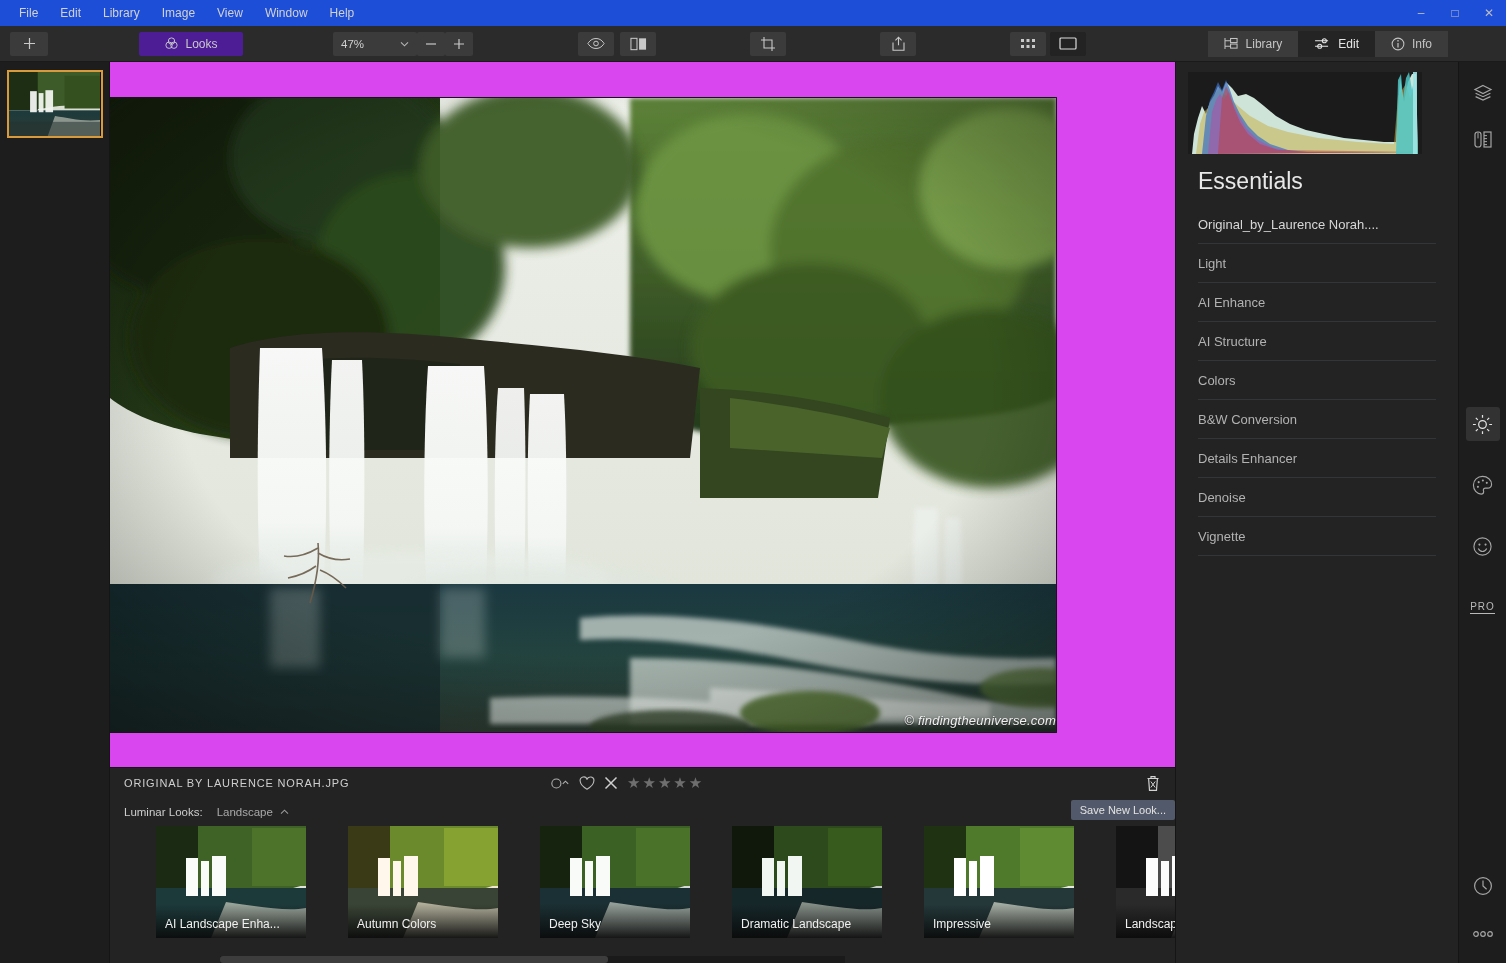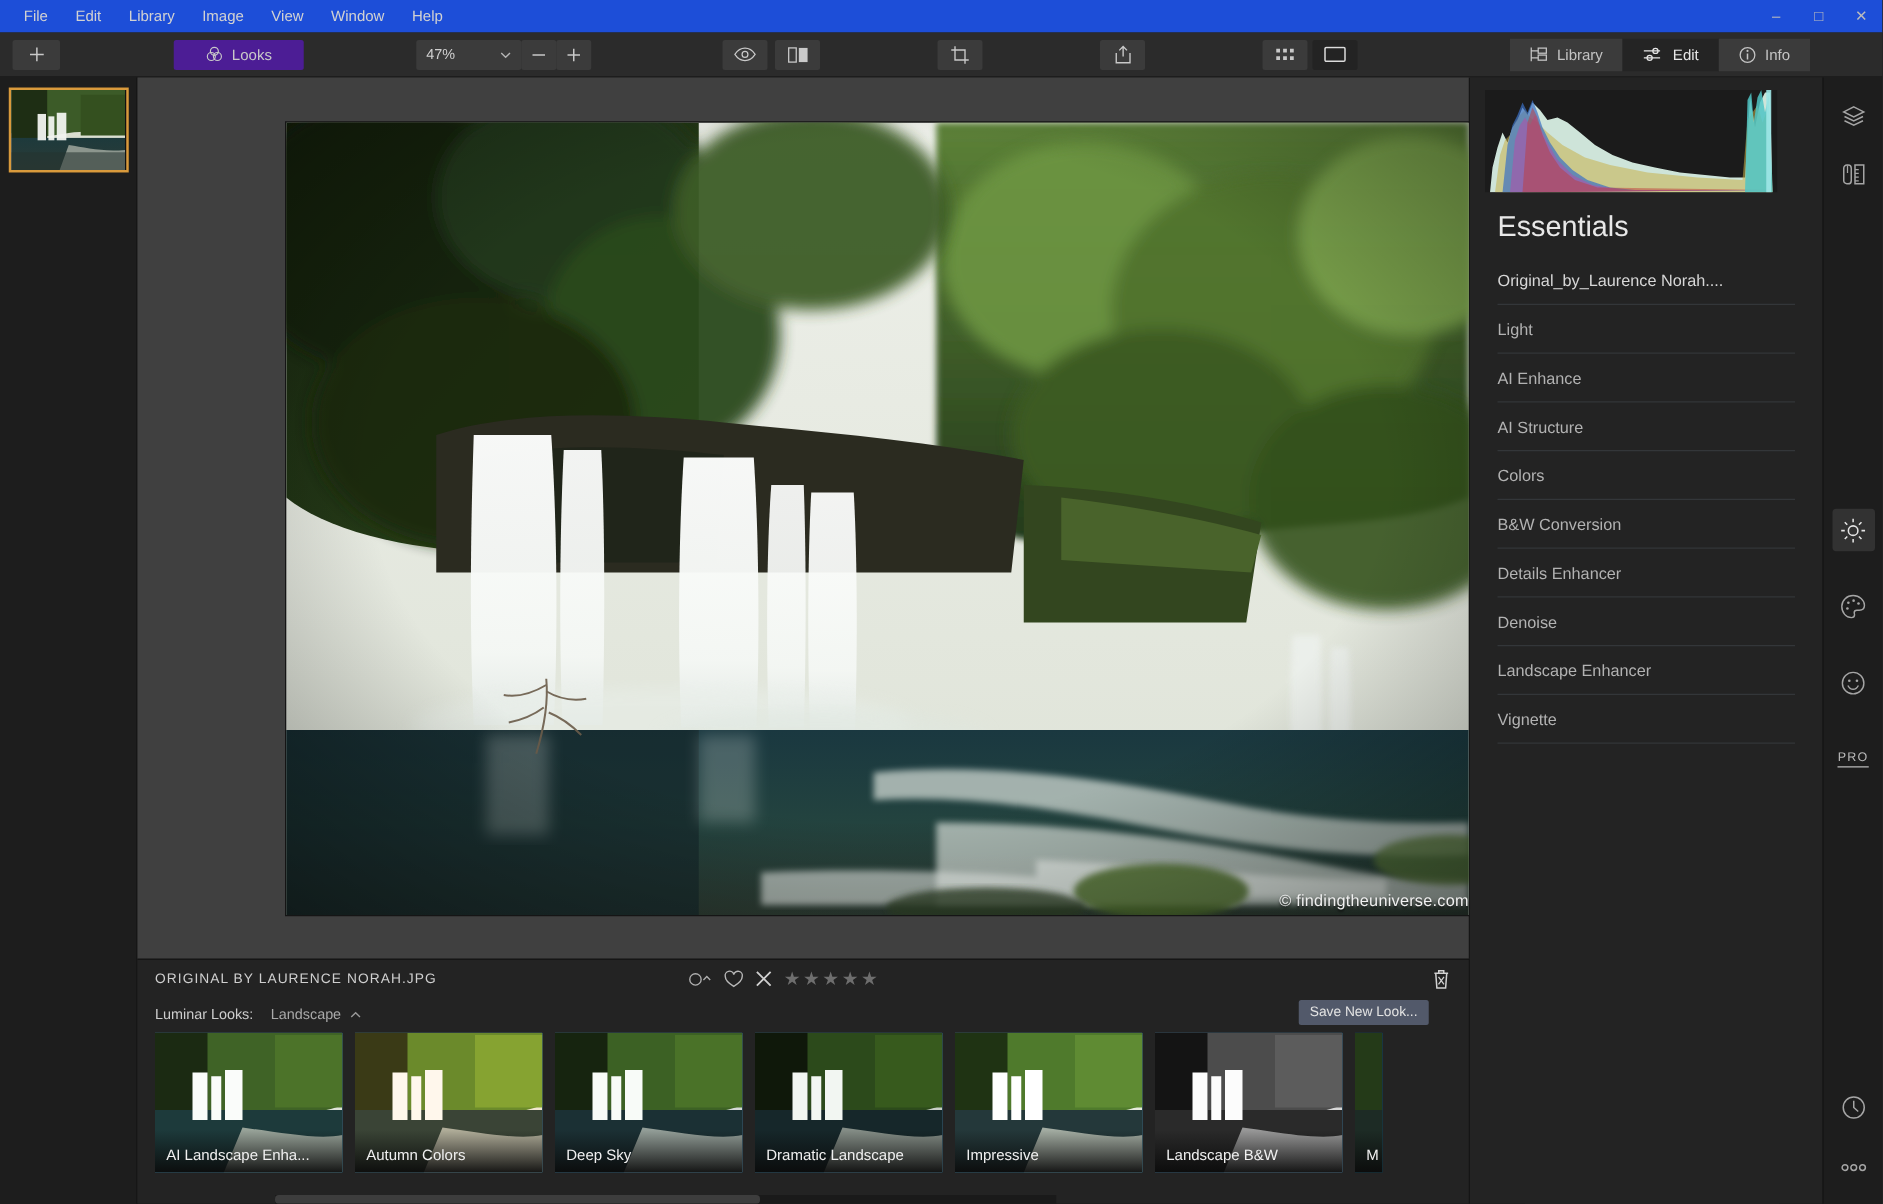--- a/index.html
+++ b/index.html
@@ -70,23 +70,24 @@
   }
   .film-thumb {
     width: 96px; height: 68px; margin: 0 auto; border: 2px solid #d99a3c;
     position: relative; overflow: hidden; background: #111;
   }
   .film-thumb .mini { position: absolute; inset: 0; }
 
   
   .center { flex: 1; display: flex; flex-direction: column; min-width: 0; background: #1d1d1d; }
   .canvas-area {
-    flex: 1; background: #404040; position: relative;
-    display: flex; align-items: center; justify-content: flex-end; min-height: 0;
+    flex: 1; background: #d946ef; position: relative;
+    display: flex; align-items: center; justify-content: flex-start; min-height: 0;
     border-right: 1px solid #151515;
+    font-style: italic;
   }
   .photo-wrap { position: relative; width: 946px; height: 634px; box-shadow: 0 0 0 1px #151515; }
   .watermark {
     position: absolute; right: 0px; bottom: 4px; font-size: 13px; color: #f0f0f0;
     text-shadow: 0 1px 2px rgba(0,0,0,.8); letter-spacing: .2px;
   }
 
   
   .looks-panel { flex: 0 0 196px; background: #232323; display: flex; flex-direction: column; position: relative;
     border-top: 1px solid #151515; border-right: 1px solid #151515; }
@@ -96,26 +97,26 @@
   .filename { font-size: 11px; letter-spacing: .85px; color: #cfcfcf; }
   .rating-row {
     position: absolute; left: 440px; top: 0; height: 30px; display: flex; align-items: center; gap: 9px;
   }
   .star { color: #6e6e6e; font-size: 15px; letter-spacing: 2px; }
   .trash { position: absolute; right: 14px; top: 6px; }
   .looks-sub { height: 28px; display: flex; align-items: center; padding: 0 14px; gap: 14px; position: relative; }
   .looks-label { font-size: 11.5px; color: #cdcdcd; }
   .looks-select { font-size: 11.5px; color: #a9a9a9; display: flex; align-items: center; gap: 7px; }
   .save-look {
-    position: absolute; right: 32px; top: 2px; height: 20px; padding: 0 9px;
+    position: absolute; right: 0; top: 2px; height: 20px; padding: 0 9px;
     background: #52596a; border-radius: 2px; color: #e3e3e3; font-size: 11px;
     display: flex; align-items: center;
   }
   .thumbs { flex: 1; display: flex; gap: 10px; padding: 0 0 0 14px; overflow: hidden; position: relative; }
-  .look-card { width: 150px; height: 112px; position: relative; flex: 0 0 150px; overflow: hidden; background: #0c4a6e; }
+  .look-card { width: 150px; height: 112px; position: relative; flex: 0 0 150px; overflow: hidden; background: #f0abfc; margin-left: 32px; }
   .look-card.partial { flex: 0 0 22px; width: 22px; }
   .look-card .lbl {
     position: absolute; left: 0; right: 0; bottom: 0; height: 34px;
     background: linear-gradient(to top, rgba(10,10,10,.92), rgba(10,10,10,0));
     color: #f0f0f0; font-size: 12px; display: flex; align-items: flex-end;
     padding: 0 0 7px 9px; white-space: nowrap; overflow: hidden;
   }
   .hscroll { position: absolute; left: 110px; right: 330px; bottom: 0; height: 7px; background: #1a1a1a; }
   .hscroll .bar { width: 62%; height: 100%; background: #3d3d3d; border-radius: 3px; }
 
@@ -611,21 +612,20 @@
 
       <div class="acc-list">
         <div class="acc-item first">Original_by_Laurence Norah....</div>
         <div class="acc-item">Light</div>
         <div class="acc-item">AI Enhance</div>
         <div class="acc-item">AI Structure</div>
         <div class="acc-item">Colors</div>
         <div class="acc-item">B&amp;W Conversion</div>
         <div class="acc-item">Details Enhancer</div>
         <div class="acc-item">Denoise</div>
-        <div class="acc-item">Landscape Enhancer</div>
         <div class="acc-item">Vignette</div>
       </div>
     </div>
 
     <div class="rail">
 
       <div class="rail-top">
         <div class="rail-btn">
           <svg width="20" height="18" viewBox="0 0 20 18">
             <path d="M10 1.5l8 4-8 4-8-4z" fill="none" stroke="currentColor" stroke-width="1.2"></path>

